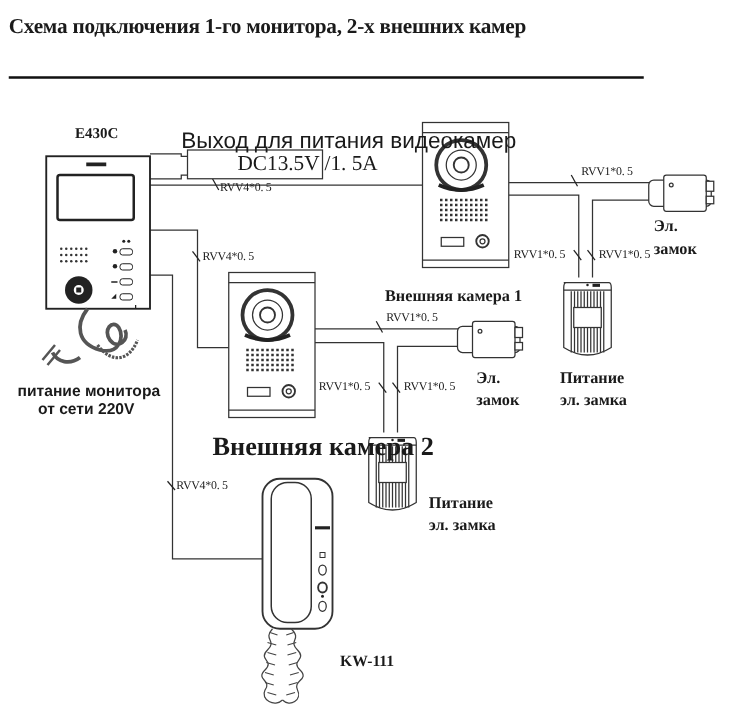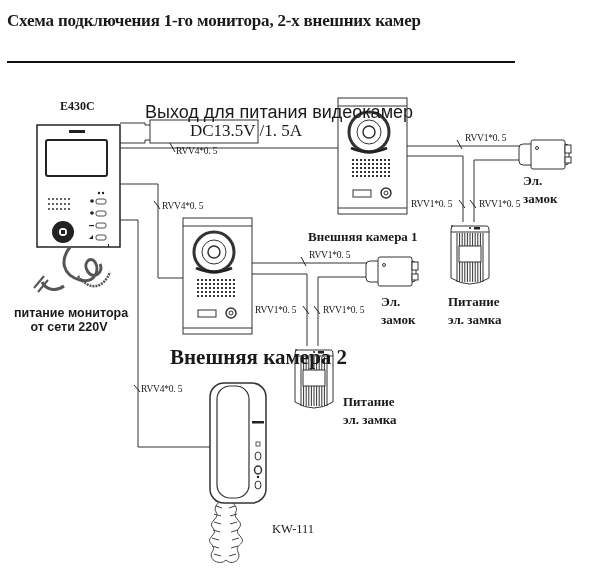--- a/index.html
+++ b/index.html
@@ -352,13 +352,13 @@
 
 <div class="lbl serif-b" style="left:448px; top:293px; font-size:13px; line-height:18px;">
   <div>Питание</div>
   <div>эл. замка</div>
 </div>
 <div class="lbl serif-b" style="left:343px; top:393px; font-size:13px; line-height:18px;">
   <div>Питание</div>
   <div>эл. замка</div>
 </div>
 
-<div class="lbl serif-b" style="left:272px; top:522px; font-size:12.5px; font-weight:normal;">KW-111</div>
+<div class="lbl serif-b" style="left:272px; top:522px; font-size:12.5px; font-weight:bold;">KW-111</div>
 
 </body></html>

